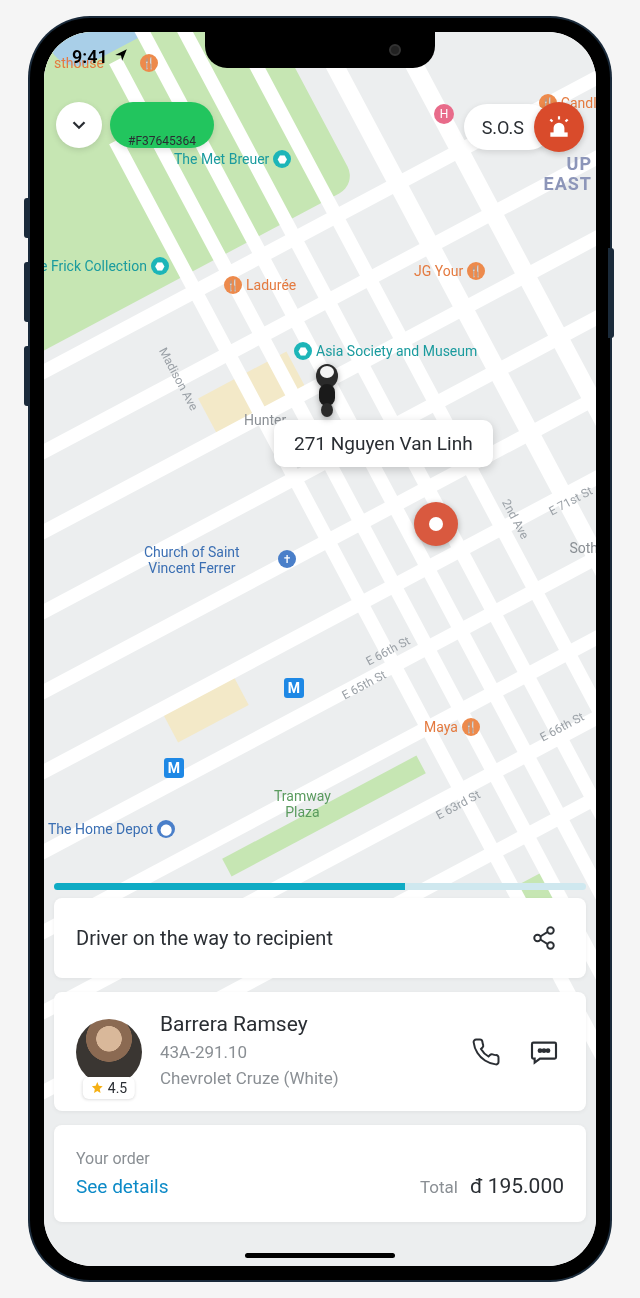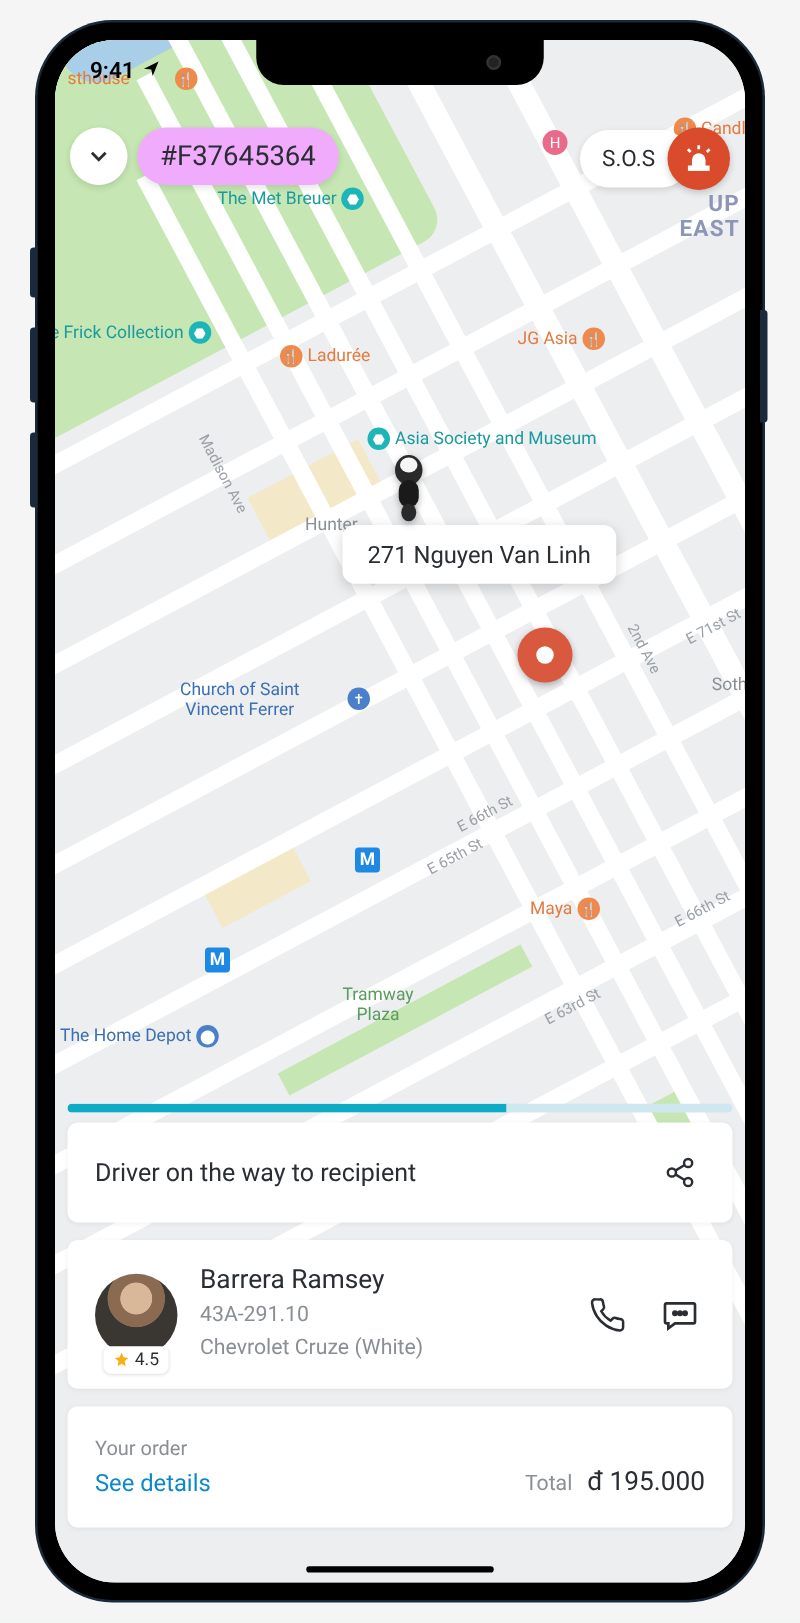--- a/index.html
+++ b/index.html
@@ -105,21 +105,21 @@
   .street-label{position:absolute;color:#9aa0a6;font-size:12px;}
 
   
   .top-left-group{
     position:absolute;top:70px;left:12px;z-index:50;display:flex;gap:8px;align-items:center;
   }
   .circle-btn{
     width:46px;height:46px;border-radius:50%;background:#fff;display:flex;align-items:center;justify-content:center;box-shadow:0 2px 6px rgba(0,0,0,.12);
   }
   .pill{
-    height:46px;border-radius:23px;background:#f0abfc;display:flex;align-items:center;padding:0 18px;box-shadow:0 2px 6px rgba(0,0,0,.12);font-size:22px;color:#2a2e33;
+    height:46px;border-radius:23px;background:#22c55e;display:flex;align-items:flex-end;padding:0 18px;box-shadow:0 2px 6px rgba(0,0,0,.12);font-size:12px;color:#2a2e33;
   }
   .top-right-group{position:absolute;top:70px;right:12px;z-index:50;display:flex;align-items:center;gap:0;}
   .sos-pill{height:46px;border-radius:23px;background:#fff;display:flex;align-items:center;padding:0 28px 0 18px;font-size:18px;color:#2a2e33;box-shadow:0 2px 6px rgba(0,0,0,.12);margin-right:-18px;}
   .sos-circle{width:50px;height:50px;border-radius:50%;background:#d94b2b;display:flex;align-items:center;justify-content:center;box-shadow:0 2px 6px rgba(0,0,0,.2);position:relative;z-index:2;}
 
   
   .dest-pin{position:absolute;top:470px;left:370px;width:44px;height:44px;border-radius:50%;background:#d9593f;display:flex;align-items:center;justify-content:center;box-shadow:0 2px 6px rgba(0,0,0,.3);}
   .dest-pin::after{content:"";width:14px;height:14px;background:#fff;border-radius:50%;}
   .addr-bubble{position:absolute;top:388px;left:230px;background:#fff;border-radius:10px;padding:12px 20px;font-size:19px;color:#2a2e33;box-shadow:0 3px 10px rgba(0,0,0,.18);}
   .rider{position:absolute;top:330px;left:263px;width:40px;height:56px;}
@@ -208,21 +208,21 @@
         </div>
       <div class="poi teal" style="top:225px;left:-4px;">
           <span>e Frick Collection</span>
           <span class="dot">⬣</span>
         </div>
       <div class="poi orange" style="top:244px;left:180px;">
           <span class="dot">🍴</span>
           <span>Ladurée</span>
         </div>
       <div class="poi orange" style="top:230px;left:370px;">
-          <span>JG Asia</span>
+          <span>JG Your</span>
           <span class="dot">🍴</span>
         </div>
       <div class="poi teal" style="top:310px;left:250px;">
           <span class="dot">⬣</span>
           <span>Asia Society and Museum</span>
         </div>
       <div class="poi gray" style="top:380px;left:200px;">
           <span>Hunter</span>
         </div>
       <div class="poi blue" style="top:512px;left:100px;text-align:right;display:block;">

